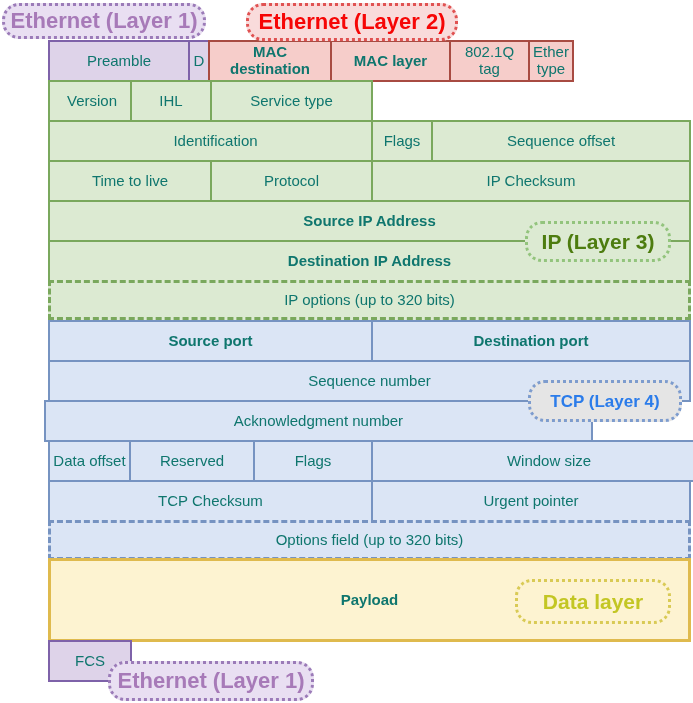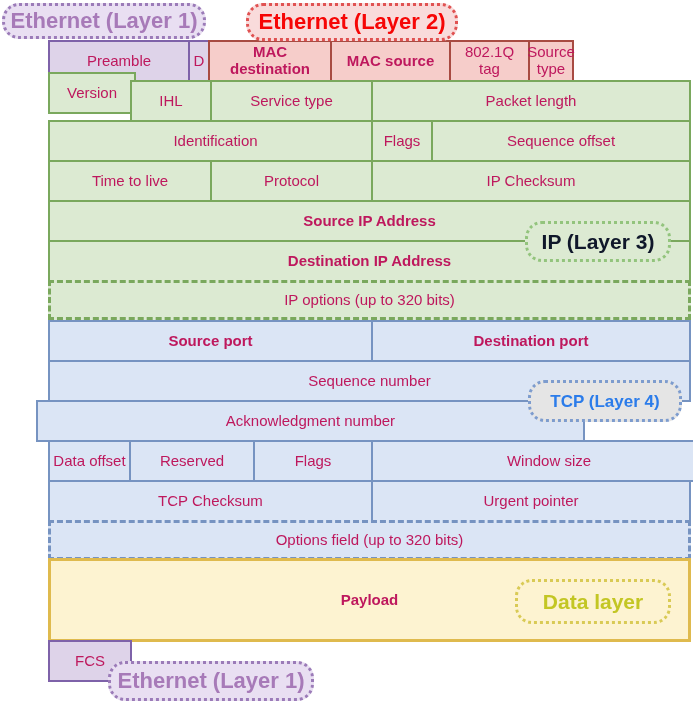--- a/index.html
+++ b/index.html
@@ -1,76 +1,75 @@
 <!DOCTYPE html>
 <html><head>
 <meta charset="utf-8">
 <style>
   * { margin:0; padding:0; box-sizing:border-box; }
   html,body { width:693px; height:703px; background:#ffffff; font-family:"Liberation Sans", sans-serif; }
   .canvas { position:relative; width:693px; height:703px; background:#ffffff; overflow:hidden; }
 
   .cell {
     position:absolute; display:flex; align-items:center; justify-content:center;
-    text-align:center; font-size:15px; color:#be185d; line-height:1.12; padding:1px 3px;
+    text-align:center; font-size:15px; color:#0f766e; line-height:1.12; padding:1px 3px;
   }
   .bold { font-weight:bold; }
 
   .purple       { background:#ded3e9; border:2px solid #7e62a9; }
   .red          { background:#f6cdca; border:2px solid #a84b42; }
   .green        { background:#dcead2; border:2px solid #7aa85d; }
   .green-dashed { background:#dcead2; border:3px dashed #7aa85d; }
   .blue         { background:#dbe5f5; border:2px solid #7693c1; }
   .blue-dashed  { background:#dbe5f5; border:3px dashed #7693c1; }
   .yellow       { background:#fdf3d1; border:3px solid #dfba4e; }
 
   .tag {
     position:absolute; display:flex; align-items:center; justify-content:center;
     font-weight:bold; text-align:center; z-index:5; border-radius:17px; line-height:1;
   }
   .tag-eth1 { background:#e9dff2; border:3px dotted #9b7bb8; color:#a77ab8; font-size:22px; }
   .tag-eth2 { background:#f9dbdb; border:3px dotted #e05252; color:#f60606; font-size:22px; }
-  .tag-ip   { background:#dcead2; border:3px dotted #93c47d; color:#0f172a; font-size:21px; }
+  .tag-ip   { background:#dcead2; border:3px dotted #93c47d; color:#4d7c0f; font-size:21px; }
   .tag-tcp  { background:#e5e5e5; border:3px dotted #7d9cce; color:#2b7cea; font-size:17px; }
   .tag-data { background:#fdf3d1; border:3px dotted #d9ca55; color:#c3c624; font-size:21px; }
 </style>
 </head>
 <body>
 
 <div class="canvas">
 
   <div class="cell purple" style="left:48px;top:40px;width:142px;height:42px">Preamble</div>
   <div class="cell purple" style="left:188px;top:40px;width:22px;height:42px">D</div>
   <div class="cell red bold" style="left:208px;top:40px;width:124px;height:42px">MAC destination</div>
-  <div class="cell red bold" style="left:330px;top:40px;width:121px;height:42px">MAC source</div>
+  <div class="cell red bold" style="left:330px;top:40px;width:121px;height:42px">MAC layer</div>
   <div class="cell red" style="left:449px;top:40px;width:81px;height:42px">802.1Q tag</div>
-  <div class="cell red" style="left:528px;top:40px;width:46px;height:42px">Source type</div>
+  <div class="cell red" style="left:528px;top:40px;width:46px;height:42px">Ether type</div>
 
-  <div class="cell green" style="left:48px;top:72px;width:88px;height:42px">Version</div>
+  <div class="cell green" style="left:48px;top:80px;width:88px;height:42px">Version</div>
   <div class="cell green" style="left:130px;top:80px;width:82px;height:42px">IHL</div>
   <div class="cell green" style="left:210px;top:80px;width:163px;height:42px">Service type</div>
-  <div class="cell green" style="left:371px;top:80px;width:320px;height:42px">Packet length</div>
 
   <div class="cell green" style="left:48px;top:120px;width:335px;height:42px">Identification</div>
   <div class="cell green" style="left:371px;top:120px;width:62px;height:42px">Flags</div>
   <div class="cell green" style="left:431px;top:120px;width:260px;height:42px">Sequence offset</div>
 
   <div class="cell green" style="left:210px;top:160px;width:163px;height:42px">Protocol</div>
   <div class="cell green" style="left:48px;top:160px;width:164px;height:42px">Time to live</div>
   <div class="cell green" style="left:371px;top:160px;width:320px;height:42px">IP Checksum</div>
 
   <div class="cell green bold" style="left:48px;top:200px;width:643px;height:42px">Source IP Address</div>
   <div class="cell green bold" style="left:48px;top:240px;width:643px;height:42px">Destination IP Address</div>
   <div class="cell green-dashed" style="left:48px;top:280px;width:643px;height:40px">IP options (up to 320 bits)</div>
 
   <div class="cell blue bold" style="left:371px;top:320px;width:320px;height:42px">Destination port</div>
   <div class="cell blue bold" style="left:48px;top:320px;width:325px;height:42px">Source port</div>
 
   <div class="cell blue" style="left:48px;top:360px;width:643px;height:42px">Sequence number</div>
-  <div class="cell blue" style="left:36px;top:400px;width:549px;height:42px">Acknowledgment number</div>
+  <div class="cell blue" style="left:44px;top:400px;width:549px;height:42px">Acknowledgment number</div>
 
   <div class="cell blue" style="left:48px;top:440px;width:83px;height:42px">Data offset</div>
   <div class="cell blue" style="left:129px;top:440px;width:126px;height:42px">Reserved</div>
   <div class="cell blue" style="left:253px;top:440px;width:120px;height:42px">Flags</div>
   <div class="cell blue" style="left:371px;top:440px;width:356px;height:42px">Window size</div>
 
   <div class="cell blue" style="left:48px;top:480px;width:325px;height:42px">TCP Checksum</div>
   <div class="cell blue" style="left:371px;top:480px;width:320px;height:42px">Urgent pointer</div>
   <div class="cell blue-dashed" style="left:48px;top:520px;width:643px;height:40px">Options field (up to 320 bits)</div>
 

